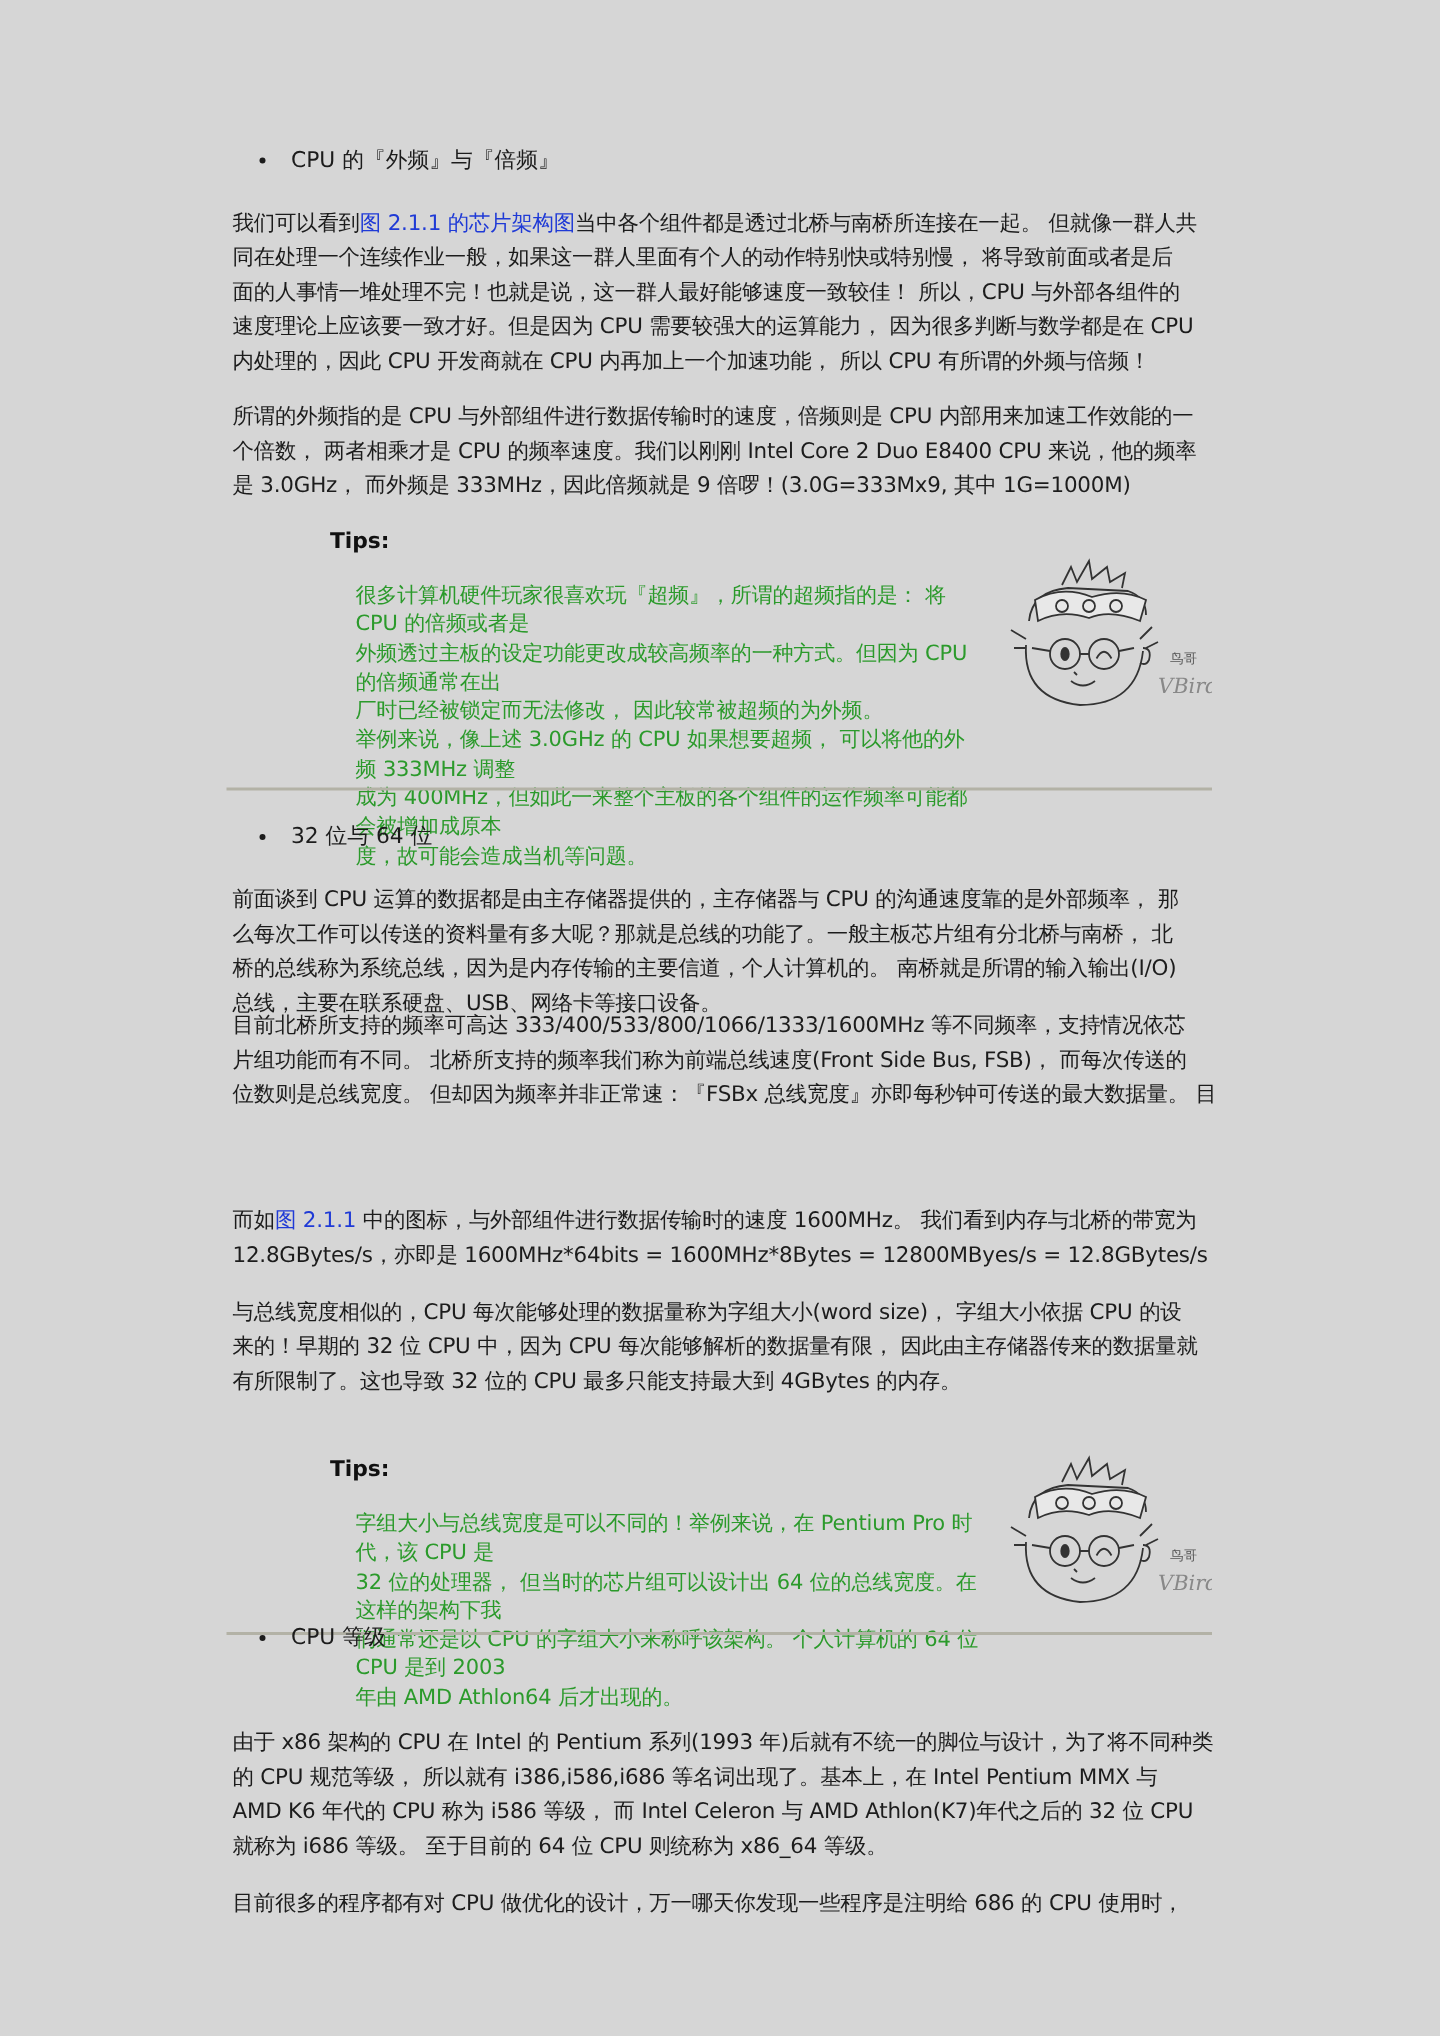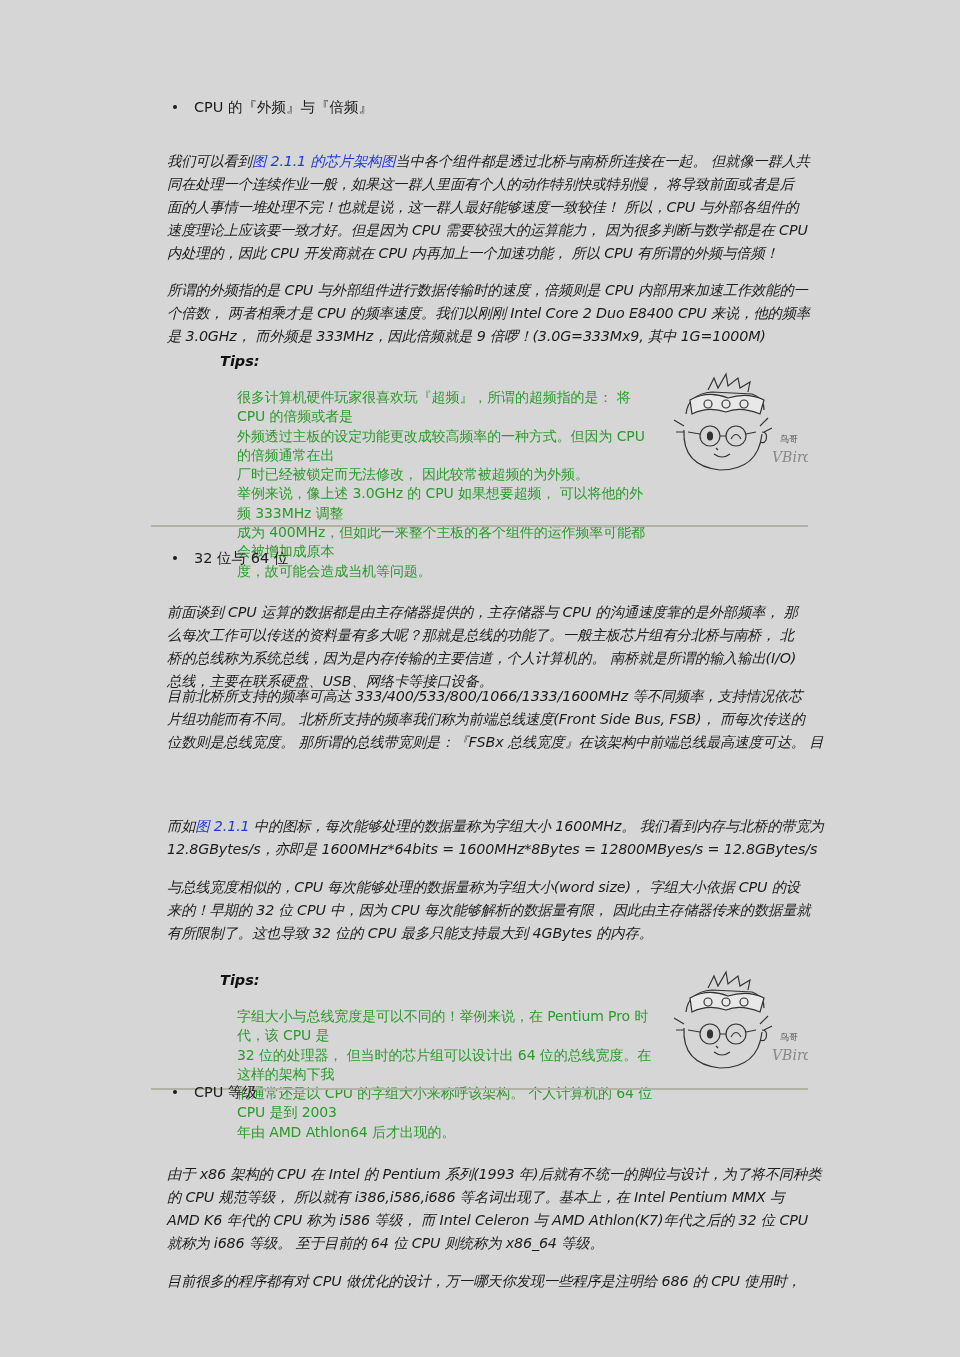--- a/index.html
+++ b/index.html
@@ -16,30 +16,29 @@
     font-size: 14.5px; line-height: 20px; color: #1c1c1c;
     display: flex; align-items: center;
   }
   .bullet-dot {
     width: 4px; height: 4px; border-radius: 50%; background: #1c1c1c;
     margin-right: 17px; display: inline-block;
   }
   .para {
     position: absolute; left: 151px; width: 660px;
     font-size: 14.3px; line-height: 23px; letter-spacing: -0.15px;
-    color: #1c1c1c; margin: 16px; text-align: justify; font-style: italic;
+    color: #1c1c1c; margin: 4px; text-align: justify;
   }
   .link { color: #1f3ad6; }
   .tips {
     position: absolute; left: 220px; width: 450px;
   }
   .tips-title {
     font-weight: bold; font-size: 14.5px; line-height: 20px; color: #111;
     margin-bottom: 2px;
-    font-style: italic;
   }
   .tips-body {
     font-size: 14px; line-height: 19.3px; color: #2b9a2b;
     letter-spacing: -0.1px; margin: 17px;
   }
   .mascot { position: absolute; width: 140px; height: 105px; }
   .separator {
     position: absolute; left: 151px; width: 657px; height: 2px;
     background: #b3b2a6;
   }
@@ -113,25 +112,25 @@
   <div class="para" style="top:585px">
     <div>前面谈到 CPU 运算的数据都是由主存储器提供的，主存储器与 CPU 的沟通速度靠的是外部频率， 那</div>
     <div>么每次工作可以传送的资料量有多大呢？那就是总线的功能了。一般主板芯片组有分北桥与南桥， 北</div>
     <div>桥的总线称为系统总线，因为是内存传输的主要信道，个人计算机的。 南桥就是所谓的输入输出(I/O)</div>
     <div>总线，主要在联系硬盘、USB、网络卡等接口设备。</div>
   </div>
 
   <div class="para" style="top:669px">
     <div>目前北桥所支持的频率可高达 333/400/533/800/1066/1333/1600MHz 等不同频率，支持情况依芯</div>
     <div>片组功能而有不同。 北桥所支持的频率我们称为前端总线速度(Front Side Bus, FSB)， 而每次传送的</div>
-    <div>位数则是总线宽度。 那所谓的总线带宽则是：『FSBx 总线宽度』在该架构中前端总线最高速度可达。 目</div>
+    <div>位数则是总线宽度。 但却因为频率并非正常速：『FSBx 总线宽度』亦即每秒钟可传送的最大数据量。 目</div>
   </div>
 
   <div class="para" style="top:799px">
-    <div><span>而如</span><span class="link">图 2.1.1</span><span> 中的图标，每次能够处理的数据量称为字组大小 1600MHz。 我们看到内存与北桥的带宽为</span></div>
+    <div><span>而如</span><span class="link">图 2.1.1</span><span> 中的图标，与外部组件进行数据传输时的速度 1600MHz。 我们看到内存与北桥的带宽为</span></div>
     <div>12.8GBytes/s，亦即是 1600MHz*64bits = 1600MHz*8Bytes = 12800MByes/s = 12.8GBytes/s</div>
   </div>
 
   <div class="para" style="top:860px">
     <div>与总线宽度相似的，CPU 每次能够处理的数据量称为字组大小(word size)， 字组大小依据 CPU 的设</div>
     <div>来的！早期的 32 位 CPU 中，因为 CPU 每次能够解析的数据量有限， 因此由主存储器传来的数据量就</div>
     <div>有所限制了。这也导致 32 位的 CPU 最多只能支持最大到 4GBytes 的内存。</div>
   </div>
 
   <div class="tips" style="top:970px">

